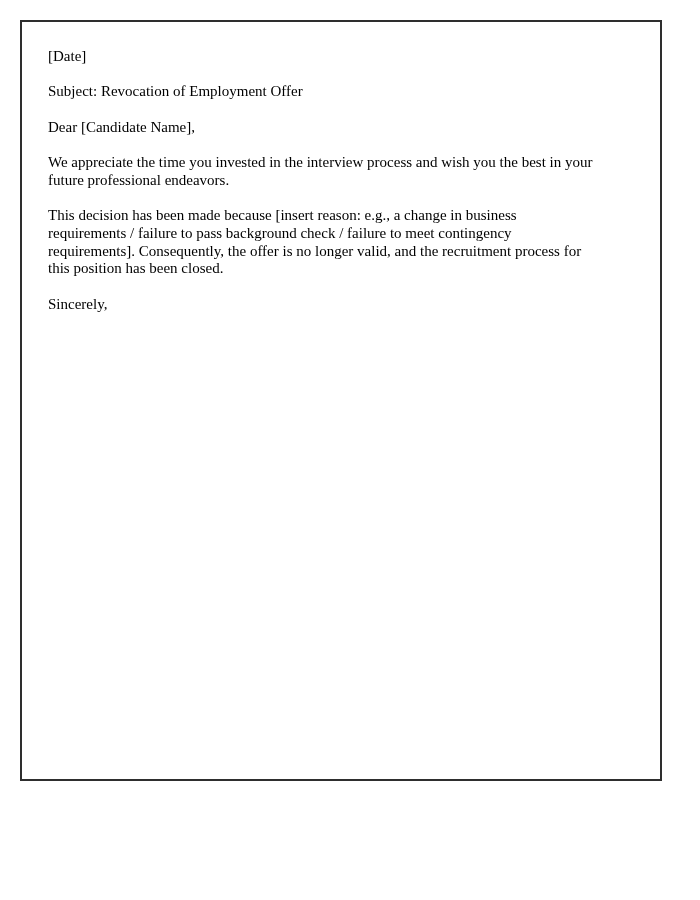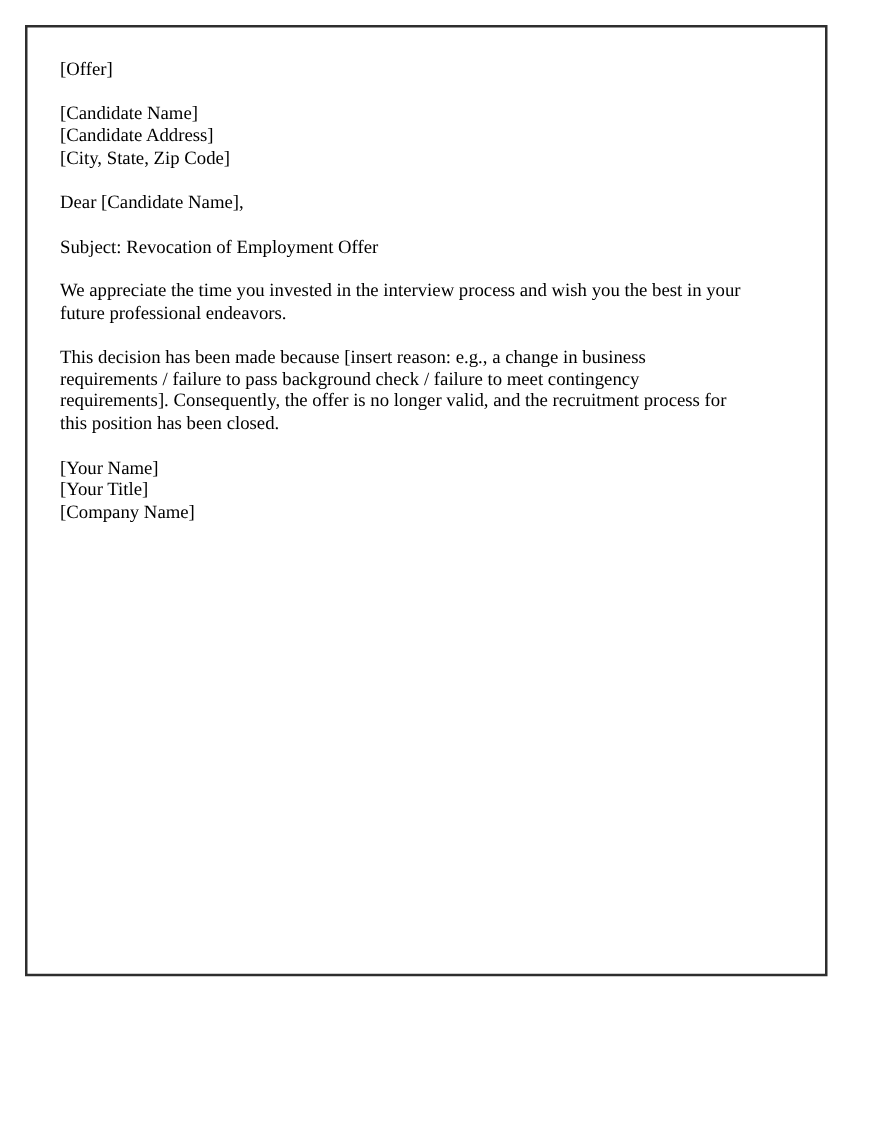--- a/index.html
+++ b/index.html
@@ -30,37 +30,32 @@
   .page p {
     margin: 0 0 17.7px 0;
     white-space: pre-line; 
   }
 </style>
 </head>
 <body>
 
 <div class="canvas">
   <div class="page">
-    <p>[Offer]</p>
+    <p>[Date]</p>
 
-    <p>[Candidate Name]
-[Candidate Address]
-[City, State, Zip Code]</p>
+
+    <p>Subject: Revocation of Employment Offer</p>
 
     <p>Dear [Candidate Name],</p>
-
-    <p>Subject: Revocation of Employment Offer</p>
 
 
     <p>We appreciate the time you invested in the interview process and wish you the best in your
 future professional endeavors.</p>
 
     <p>This decision has been made because [insert reason: e.g., a change in business
 requirements / failure to pass background check / failure to meet contingency
 requirements]. Consequently, the offer is no longer valid, and the recruitment process for
 this position has been closed.</p>
 
+    <p>Sincerely,</p>
 
-    <p>[Your Name]
-[Your Title]
-[Company Name]</p>
   </div>
 </div>
 
 </body></html>

